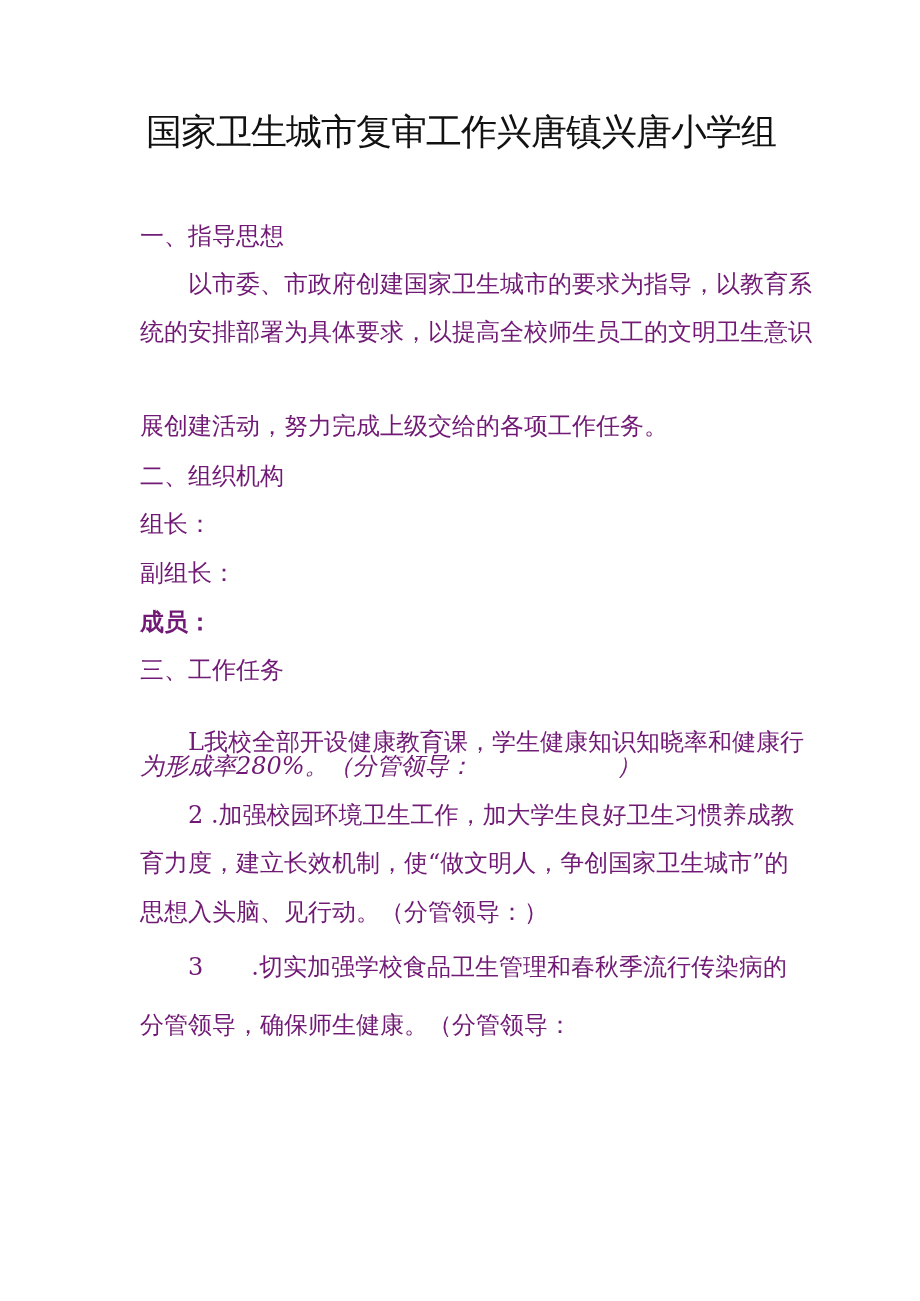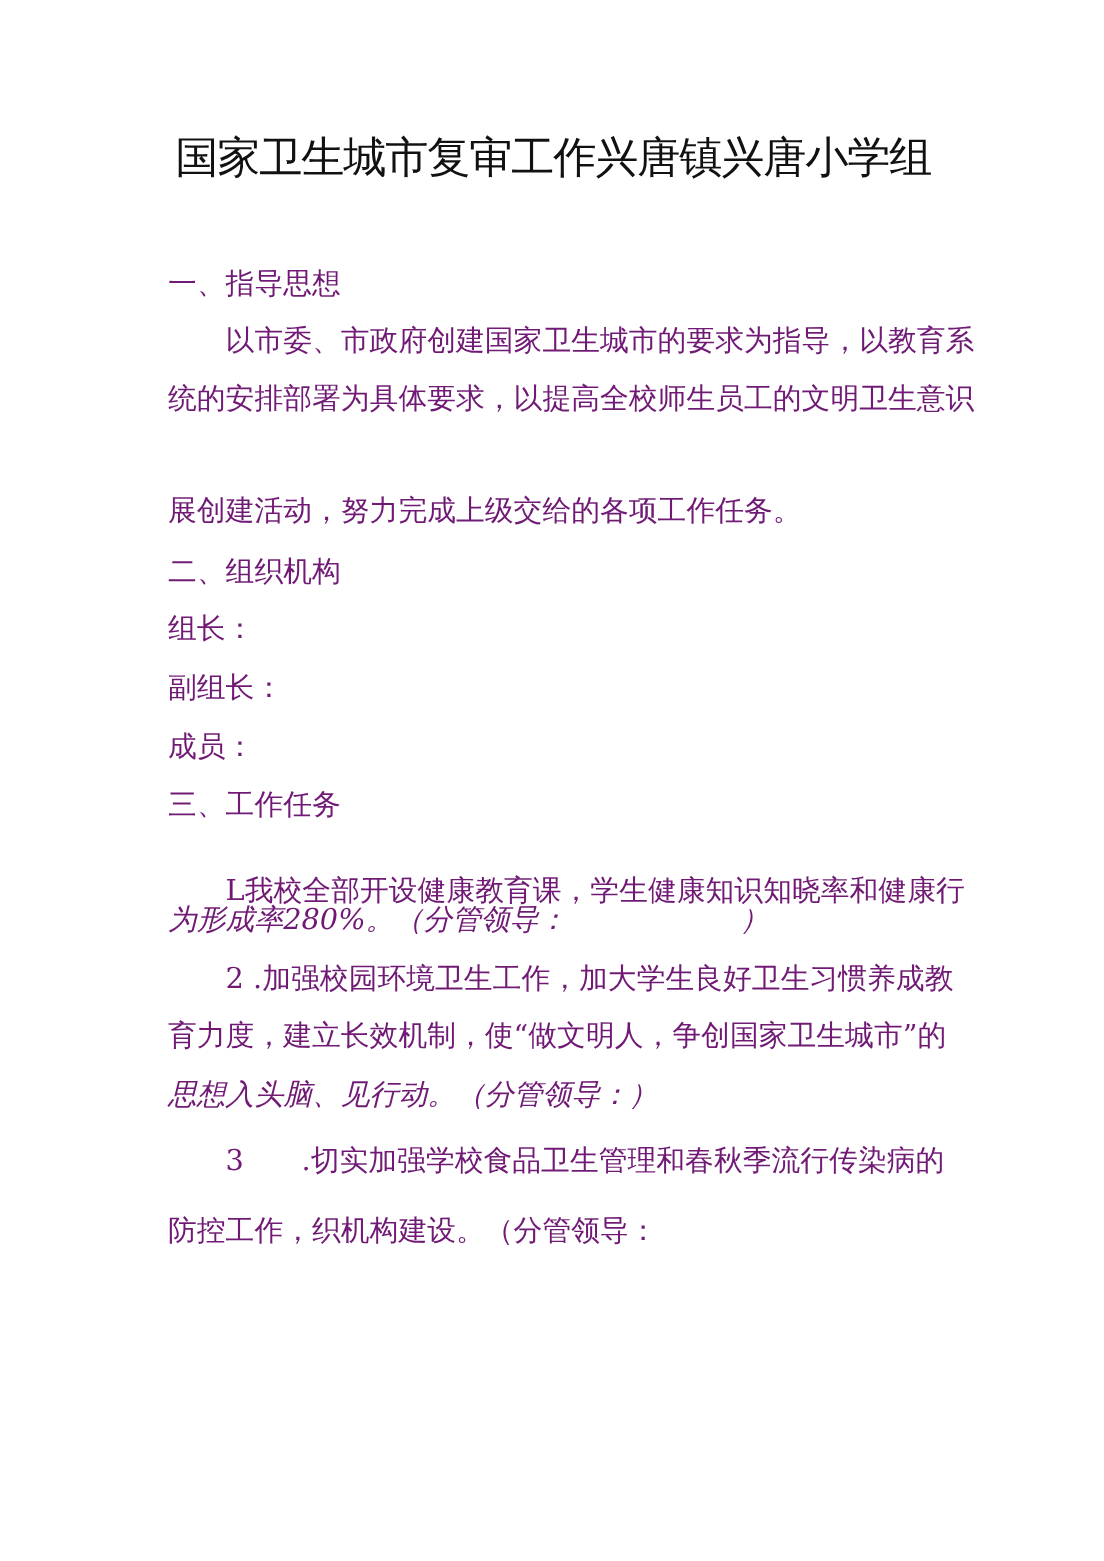--- a/index.html
+++ b/index.html
@@ -58,27 +58,27 @@
   <div class="title l1">国家卫生城市复审工作兴唐镇兴唐小学组</div>
 
   <div class="line" style="top:222px;">一、指导思想</div>
   <div class="line indent just" style="top:270px;">以市委、市政府创建国家卫生城市的要求为指导，以教育系</div>
   <div class="line just" style="top:318px;">统的安排部署为具体要求，以提高全校师生员工的文明卫生意识</div>
   <div class="line" style="top:414px;font-family:Liberation Mono, monospace;">展创建活动，努力完成上级交给的各项工作任务。</div>
 
   <div class="line" style="top:462px;">二、组织机构</div>
   <div class="line" style="top:510px;">组长：</div>
   <div class="line" style="top:559px;">副组长：</div>
-  <div class="line" style="top:608px;">成员：</div>
+  <div class="line" style="top:608px;font-weight:bold;">成员：</div>
 
   <div class="line" style="top:656px;">三、工作任务</div>
 
   <div class="line indent just" style="top:704px;margin-top:24px;">L我校全部开设健康教育课，学生健康知识知晓率和健康行</div>
   <div class="line" style="top:752px;font-style:italic;">为形成率280%。（分管领导：　　　　　　）</div>
 
   <div class="line indent just" style="top:801px;">2 .加强校园环境卫生工作，加大学生良好卫生习惯养成教</div>
   <div class="line just" style="top:849px;">育力度，建立长效机制，使“做文明人，争创国家卫生城市”的</div>
-  <div class="line" style="top:898px;font-style:italic;">思想入头脑、见行动。（分管领导：）</div>
+  <div class="line" style="top:898px;">思想入头脑、见行动。（分管领导：）</div>
 
   <div class="line indent just" style="top:953px;">3　　.切实加强学校食品卫生管理和春秋季流行传染病的</div>
-  <div class="line" style="top:1011px;">防控工作，织机构建设。（分管领导：</div>
+  <div class="line" style="top:1011px;">分管领导，确保师生健康。（分管领导：</div>
 
 </div>
 
 </body></html>

